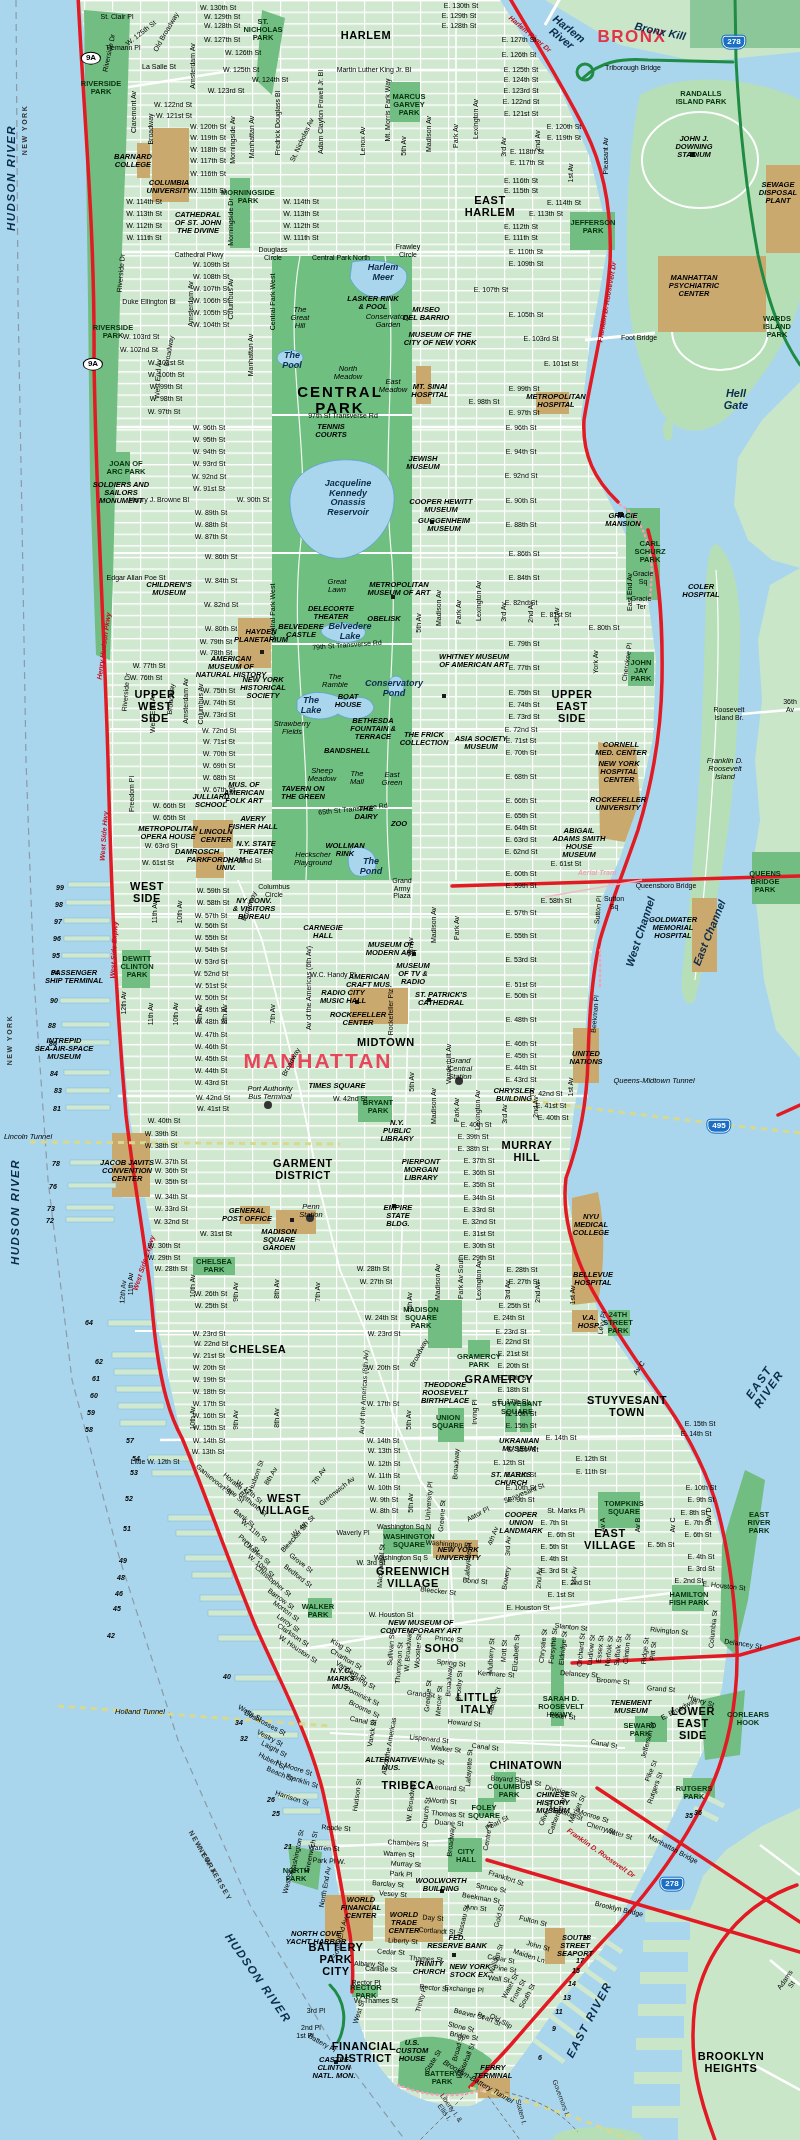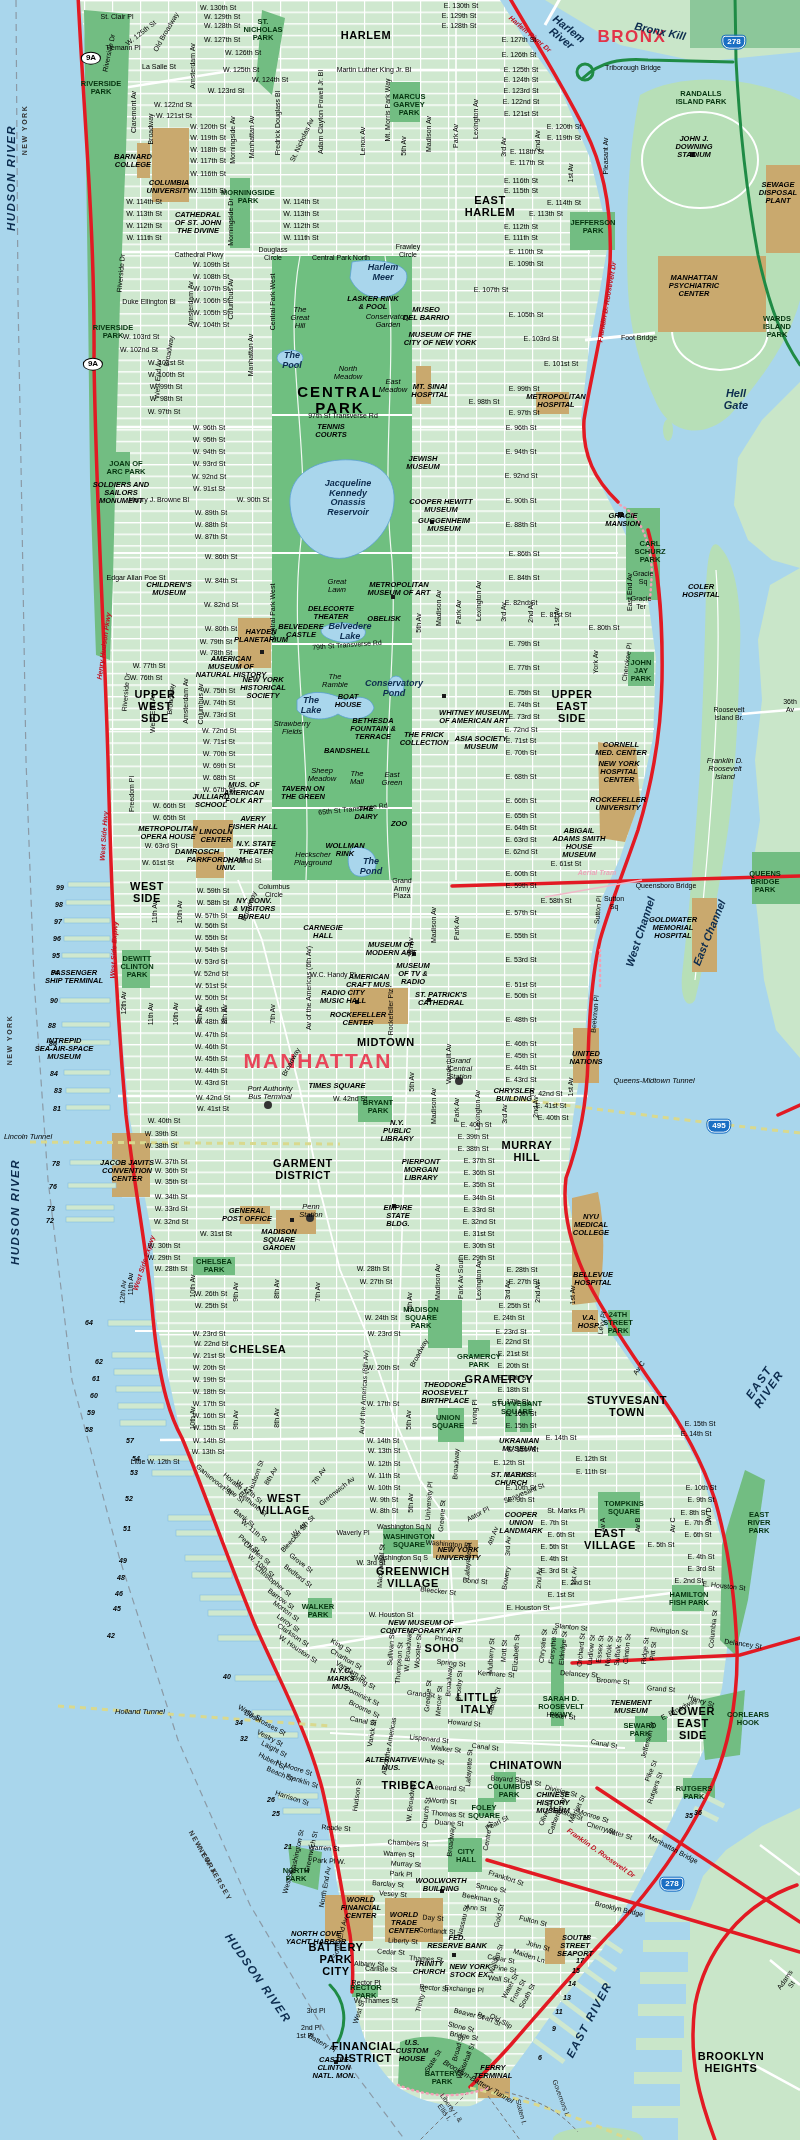--- a/index.html
+++ b/index.html
@@ -511,21 +511,21 @@
       <div class="lb poi" style="left: 261px; top: 636px; transform: translate(-50%, -50%);">HAYDEN
 PLANETARIUM</div>
       <div class="lb poi" style="left: 231px; top: 667px; transform: translate(-50%, -50%);">AMERICAN
 MUSEUM OF
 NATURAL HISTORY</div>
       <div class="lb poi" style="left: 263px; top: 688px; transform: translate(-50%, -50%);">NEW YORK
 HISTORICAL
 SOCIETY</div>
       <div class="lb poi" style="left: 348px; top: 701px; transform: translate(-50%, -50%);">BOAT
 HOUSE</div>
-      <div class="lb poi" style="left: 474px; top: 717px; transform: translate(-50%, -50%);">WHITNEY MUSEUM
+      <div class="lb poi" style="left: 474px; top: 661px; transform: translate(-50%, -50%);">WHITNEY MUSEUM
 OF AMERICAN ART</div>
       <div class="lb poi" style="left: 373px; top: 729px; transform: translate(-50%, -50%);">BETHESDA
 FOUNTAIN &amp;
 TERRACE</div>
       <div class="lb poi" style="left: 424px; top: 739px; transform: translate(-50%, -50%);">THE FRICK
 COLLECTION</div>
       <div class="lb poi" style="left: 481px; top: 743px; transform: translate(-50%, -50%);">ASIA SOCIETY
 MUSEUM</div>
       <div class="lb poi" style="left: 347px; top: 751px; transform: translate(-50%, -50%);">BANDSHELL</div>
       <div class="lb poi" style="left: 621px; top: 749px; transform: translate(-50%, -50%);">CORNELL

